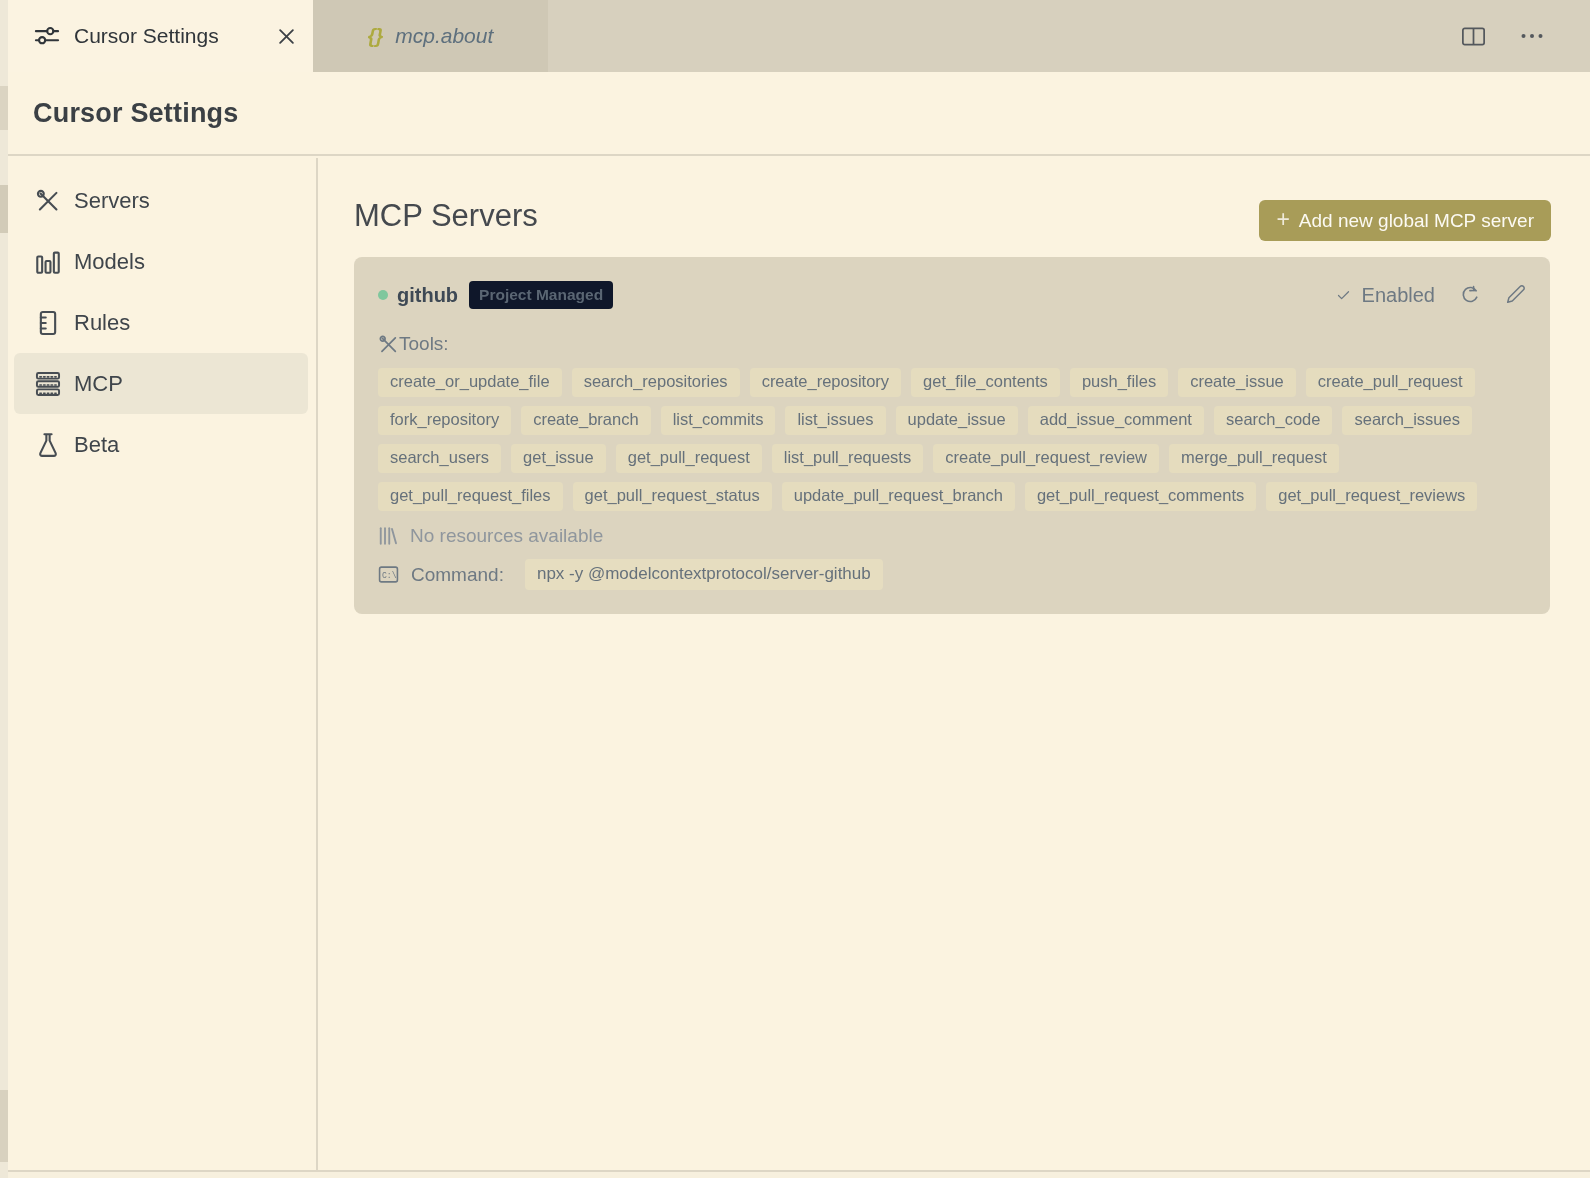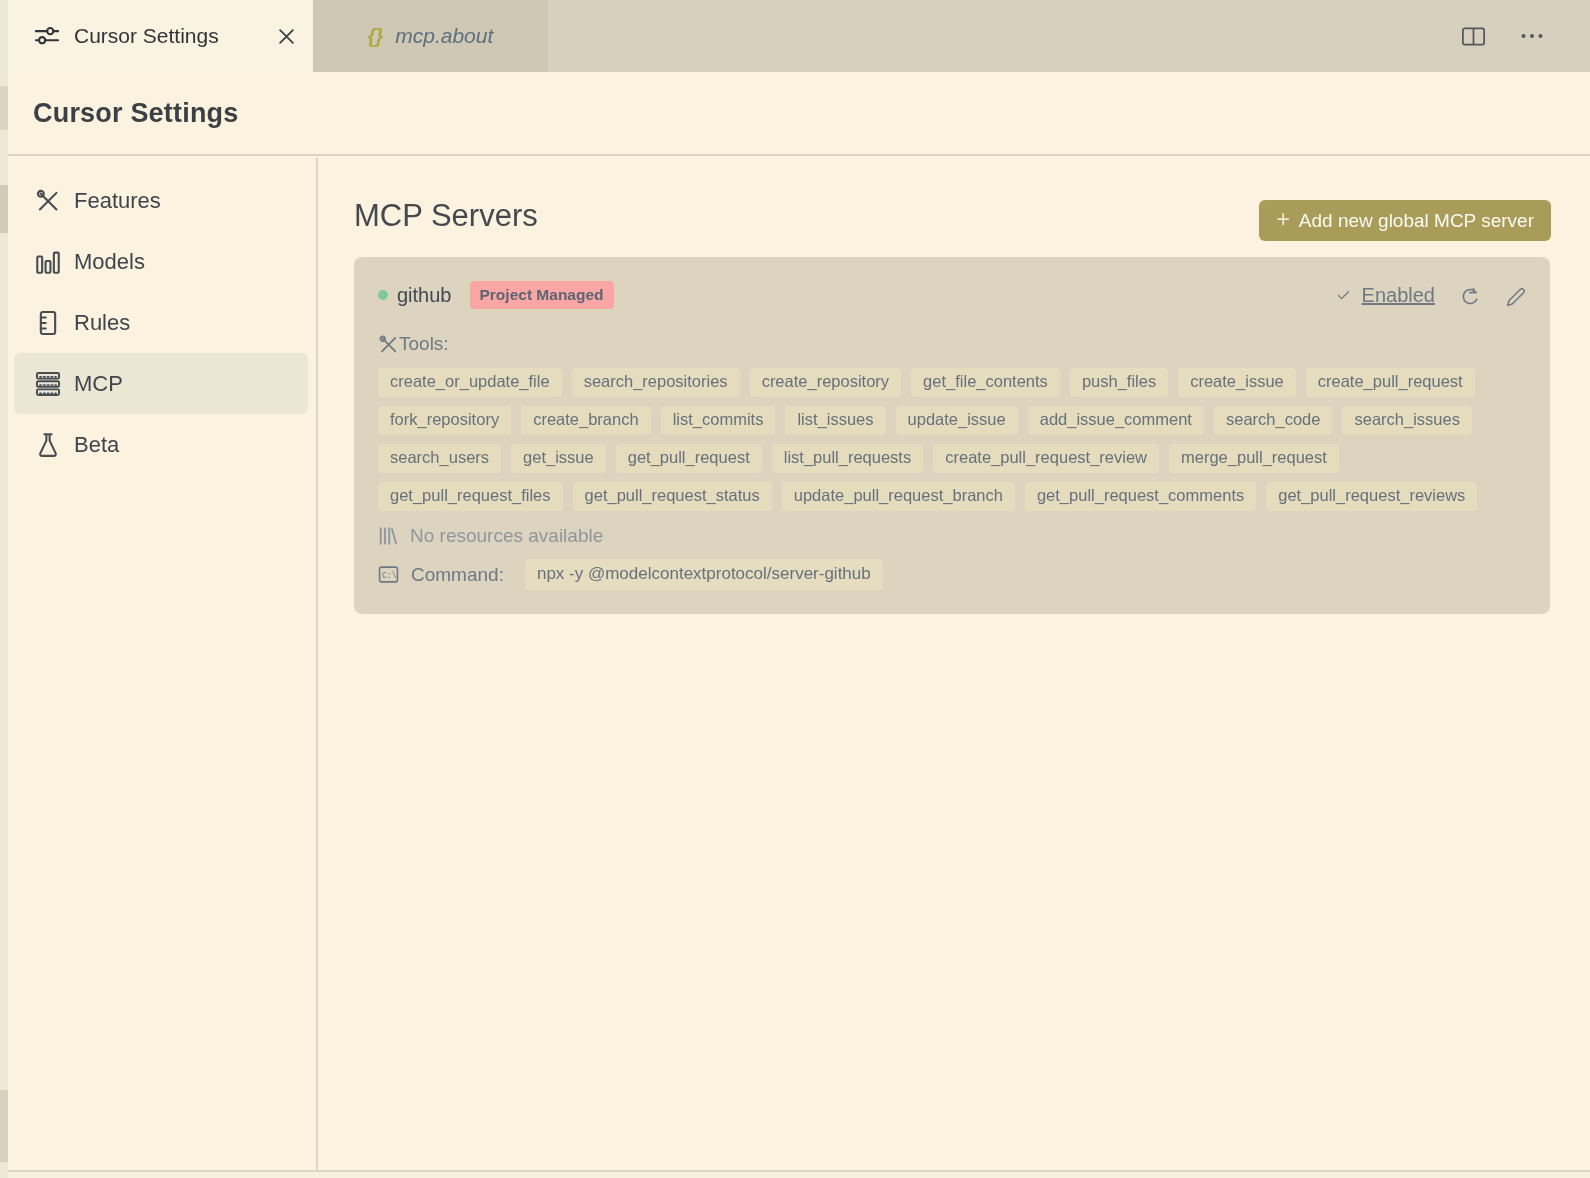--- a/index.html
+++ b/index.html
@@ -49,23 +49,23 @@
   .main-title { font-size:31px; font-weight:500; color:#45494e; }
   .add-btn { display:flex; align-items:center; gap:9px; height:41px; padding:0 17px; background:#a89c58; color:#fcfaf3; border:none; border-radius:6px; font-size:19px; font-family:inherit; cursor:pointer; margin-top:2px; }
   .add-btn .plus { font-size:23px; font-weight:300; color:#efeada; line-height:1; margin-top:-2px; }
   .desc { margin-top:20px; font-size:20px; line-height:35px; color:#8e9297; max-width:1180px; }
   .desc a { color:#8e9297; text-decoration:underline; text-underline-offset:3px; cursor:pointer; }
 
   
   .card { margin-top:16px; width:1196px; background:#dcd4bf; border-radius:8px; padding:24px 24px 24px; }
   .card-header { display:flex; align-items:center; }
   .dot { width:10px; height:10px; border-radius:50%; background:#7fc79d; margin-right:9px; flex:none; }
-  .server-name { font-size:20px; font-weight:400; color:#3e4955; margin-right:18px; }
-  .badge { background:#fca5a5; border-radius:4px; padding:5px 10px; font-size:15.5px; font-weight:600; color:#5a6673; }
-  .card-actions { margin-left:auto; display:flex; align-items:flex-end; gap:25px; color:#6e7983;text-decoration:underline; }
+  .server-name { font-size:20px; font-weight:700; color:#3e4955; margin-right:11px; }
+  .badge { background:#0f172a; border-radius:4px; padding:5px 10px; font-size:15.5px; font-weight:600; color:#5a6673; }
+  .card-actions { margin-left:auto; display:flex; align-items:flex-start; gap:25px; color:#6e7983; }
   .enabled { display:flex; align-items:center; gap:10px; font-size:20px; color:#6e7983; cursor:pointer; }
   .icon-btn { display:flex; align-items:center; cursor:pointer; color:#6e7983; }
 
   .tools-row { margin-top:24px; display:flex; align-items:center; font-size:19px; color:#6e7983; }
   .chips { margin-top:13px; display:flex; flex-wrap:wrap; gap:9px 10px; max-width:1148px; }
   .chip { background:#e5dcbe; border-radius:4px; padding:4px 12px 6px; font-size:16.5px; color:#66717b; white-space:nowrap; }
 
   .resources-row { margin-top:14px; display:flex; align-items:center; gap:12px; font-size:19px; color:#8f969d; }
   .command-row { margin-top:12px; display:flex; align-items:center; gap:12px; font-size:19px; color:#6e7983; }
   .cmd-chip { margin-left:9px; background:#e6ddc0; border-radius:4px; padding:5px 12px 6px; font-size:17px; color:#66717b; }
@@ -132,21 +132,21 @@
 
   <aside class="sidebar">
     <div class="side-item">
       <span class="icn">
         <svg width="26" height="26" viewBox="0 0 16 16" fill="none" stroke="currentColor" stroke-width="1.3" stroke-linecap="round">
           <line x1="3" y1="13.2" x2="13.2" y2="3"></line>
             <line x1="3.4" y1="3.4" x2="13.2" y2="13.2"></line>
           <circle cx="3.6" cy="3.6" r="1.8"></circle>
         </svg>
       </span>
-      <span>Features</span>
+      <span>Servers</span>
     </div>
     <div class="side-item">
       <span class="icn">
         <svg width="26" height="26" viewBox="0 0 16 16" fill="none" stroke="currentColor" stroke-width="1.3" stroke-linejoin="round">
           <rect x="1.4" y="4.6" width="3" height="10" rx="0.6"></rect>
           <rect x="6.5" y="7.4" width="3" height="7.2" rx="0.6"></rect>
           <rect x="11.6" y="2.2" width="3" height="12.4" rx="0.6"></rect>
         </svg>
       </span>
       <span>Models</span>

